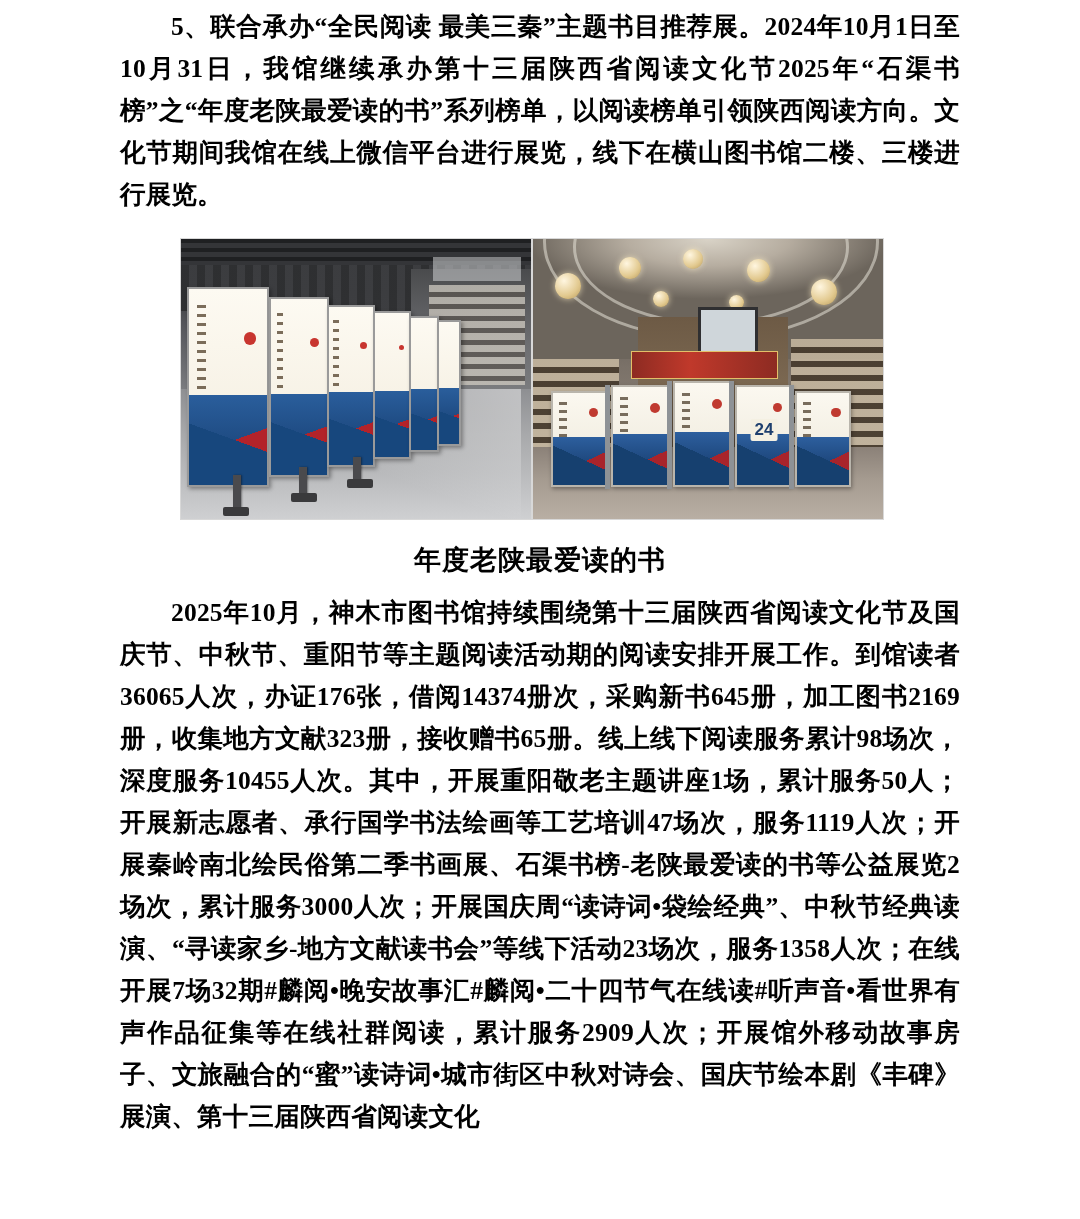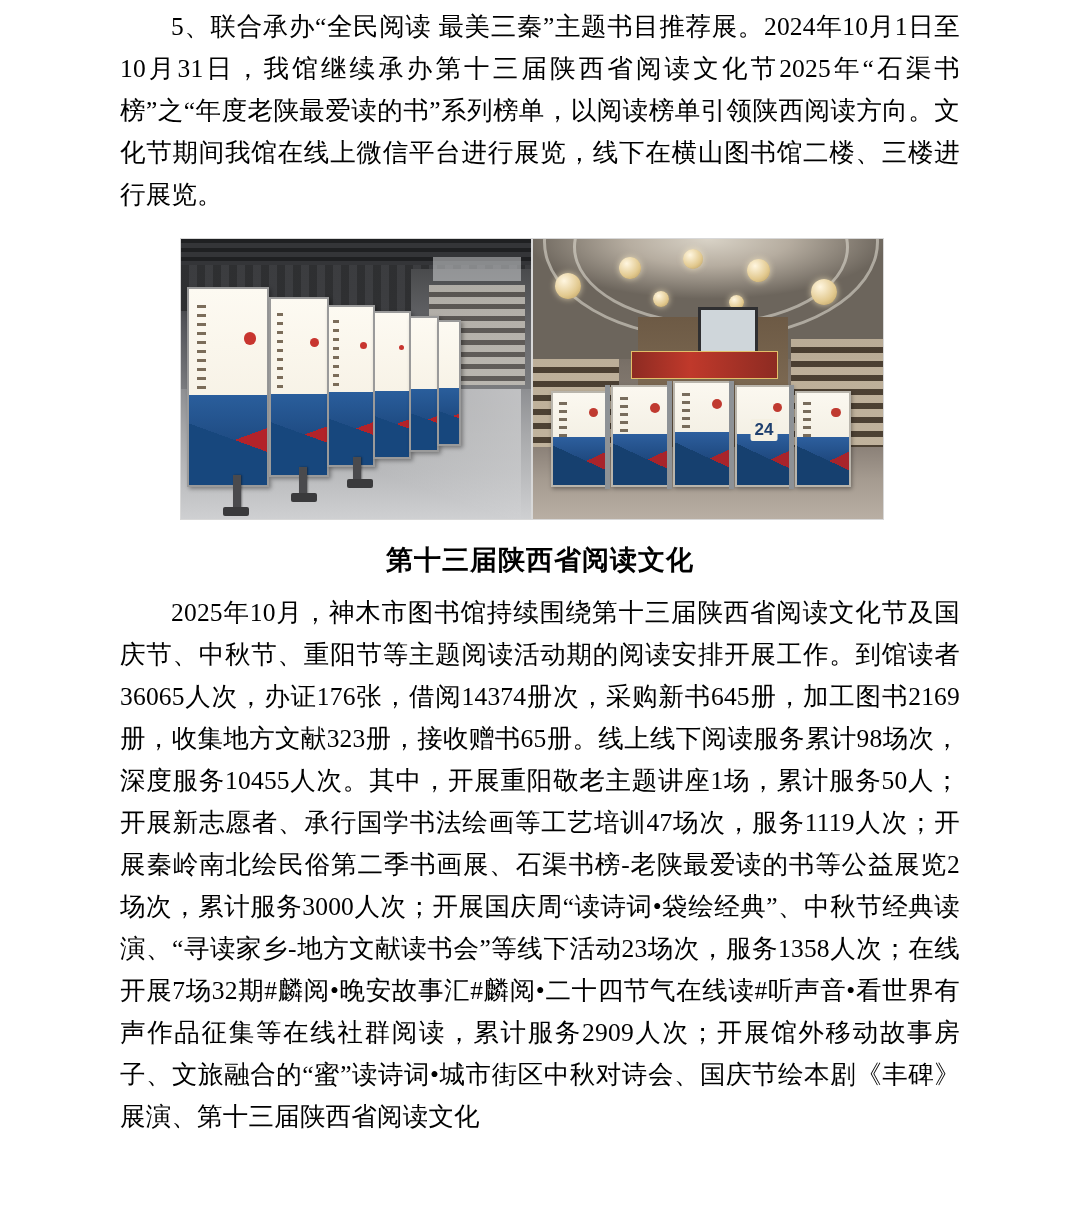--- a/index.html
+++ b/index.html
@@ -21,20 +21,21 @@
     box-sizing: border-box;
     padding: 0 120px;
   }
   .para {
     font-size: 25.5px;
     line-height: 42px;
     text-align: justify;
     text-justify: inter-ideograph;
     letter-spacing: 0.2px;
     margin: 0;
+    font-weight: bold;
   }
   .para.first {
     padding-top: 6px;
   }
   .indent {
     text-indent: 2em;
   }
   .photo-row {
     display: flex;
     justify-content: flex-start;
@@ -298,17 +299,17 @@
       </div>
 
       <div class="p2-frame" style="left:72px; top:146px; height:104px;"></div>
       <div class="p2-frame" style="left:134px;top:142px; height:108px;"></div>
       <div class="p2-frame" style="left:196px;top:142px; height:108px;"></div>
       <div class="p2-frame" style="left:256px;top:146px; height:104px;"></div>
     </div>
 
   </div>
 
-  <h2 class="doc-title">第十三届陕西省阅读文化</h2>
+  <h2 class="doc-title">年度老陕最爱读的书</h2>
 
   <p class="para indent">2025年10月，神木市图书馆持续围绕第十三届陕西省阅读文化节及国庆节、中秋节、重阳节等主题阅读活动期的阅读安排开展工作。到馆读者36065人次，办证176张，借阅14374册次，采购新书645册，加工图书2169册，收集地方文献323册，接收赠书65册。线上线下阅读服务累计98场次，深度服务10455人次。其中，开展重阳敬老主题讲座1场，累计服务50人；开展新志愿者、承行国学书法绘画等工艺培训47场次，服务1119人次；开展秦岭南北绘民俗第二季书画展、石渠书榜-老陕最爱读的书等公益展览2场次，累计服务3000人次；开展国庆周“读诗词•袋绘经典”、中秋节经典读演、“寻读家乡-地方文献读书会”等线下活动23场次，服务1358人次；在线开展7场32期#麟阅•晚安故事汇#麟阅•二十四节气在线读#听声音•看世界有声作品征集等在线社群阅读，累计服务2909人次；开展馆外移动故事房子、文旅融合的“蜜”读诗词•城市街区中秋对诗会、国庆节绘本剧《丰碑》展演、第十三届陕西省阅读文化</p>
 
 </div>
 
 </body></html>

